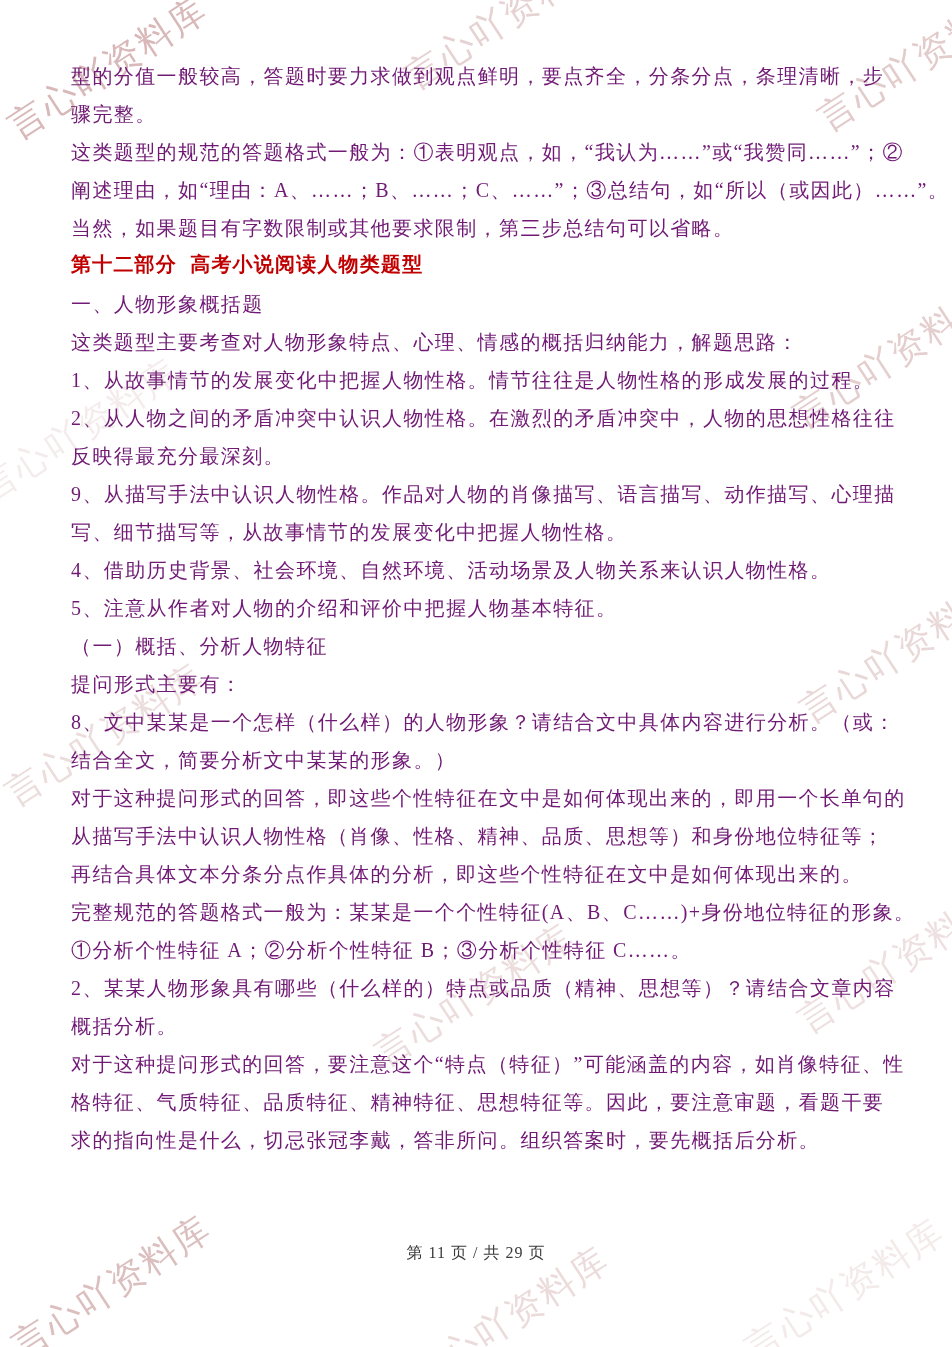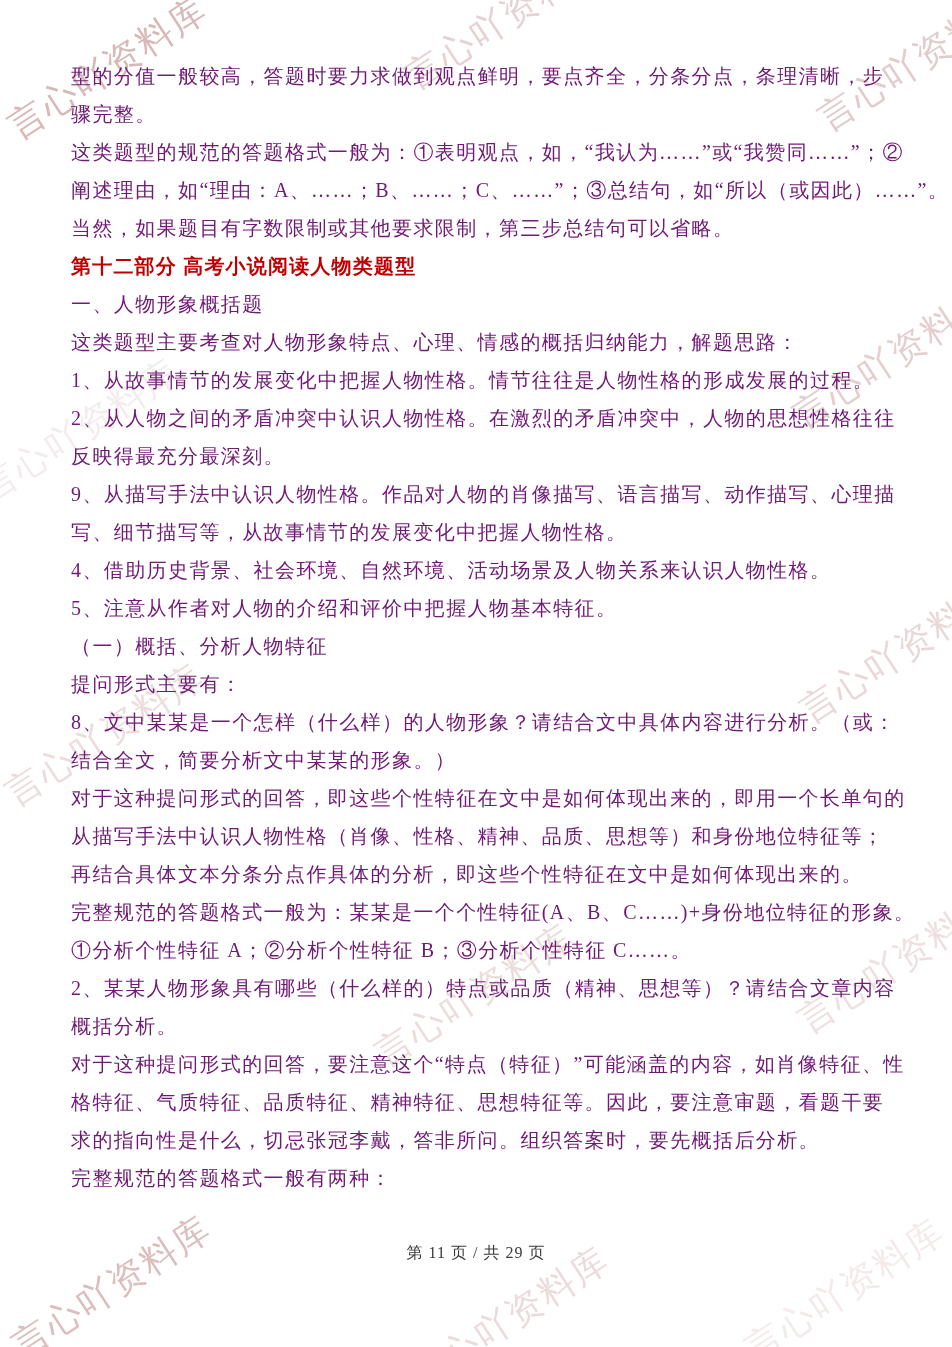--- a/index.html
+++ b/index.html
@@ -43,20 +43,21 @@
     line-height: 38px;
     font-size: 20px;
     letter-spacing: 1.4px;
     white-space: nowrap;
     color: #701a75;
   }
   .line.heading {
     color: #c00000;
     font-weight: bold;
     letter-spacing: 1.2px;
+    font-family: Liberation Mono, monospace;
   }
   .footer {
     position: absolute;
     left: 0;
     width: 100%;
     top: 1243px;
     text-align: center;
     font-size: 16px;
     letter-spacing: 1px;
     color: #3a3a3a;
@@ -104,18 +105,17 @@
       <div class="line body">对于这种提问形式的回答，即这些个性特征在文中是如何体现出来的，即用一个长单句的</div>
       <div class="line body">从描写手法中认识人物性格（肖像、性格、精神、品质、思想等）和身份地位特征等；</div>
       <div class="line body">再结合具体文本分条分点作具体的分析，即这些个性特征在文中是如何体现出来的。</div>
       <div class="line body">完整规范的答题格式一般为：某某是一个个性特征(A、B、C……)+身份地位特征的形象。</div>
       <div class="line body">①分析个性特征 A；②分析个性特征 B；③分析个性特征 C……。</div>
       <div class="line body">2、某某人物形象具有哪些（什么样的）特点或品质（精神、思想等）？请结合文章内容</div>
       <div class="line body">概括分析。</div>
       <div class="line body">对于这种提问形式的回答，要注意这个“特点（特征）”可能涵盖的内容，如肖像特征、性</div>
       <div class="line body">格特征、气质特征、品质特征、精神特征、思想特征等。因此，要注意审题，看题干要</div>
       <div class="line body">求的指向性是什么，切忌张冠李戴，答非所问。组织答案时，要先概括后分析。</div>
-      <div class="line body">完整规范的答题格式一般有两种：</div>
     </div>
   <div class="footer">
     <span>第 11 页 / 共 29 页</span>
   </div>
 </div>
 
 </body></html>

